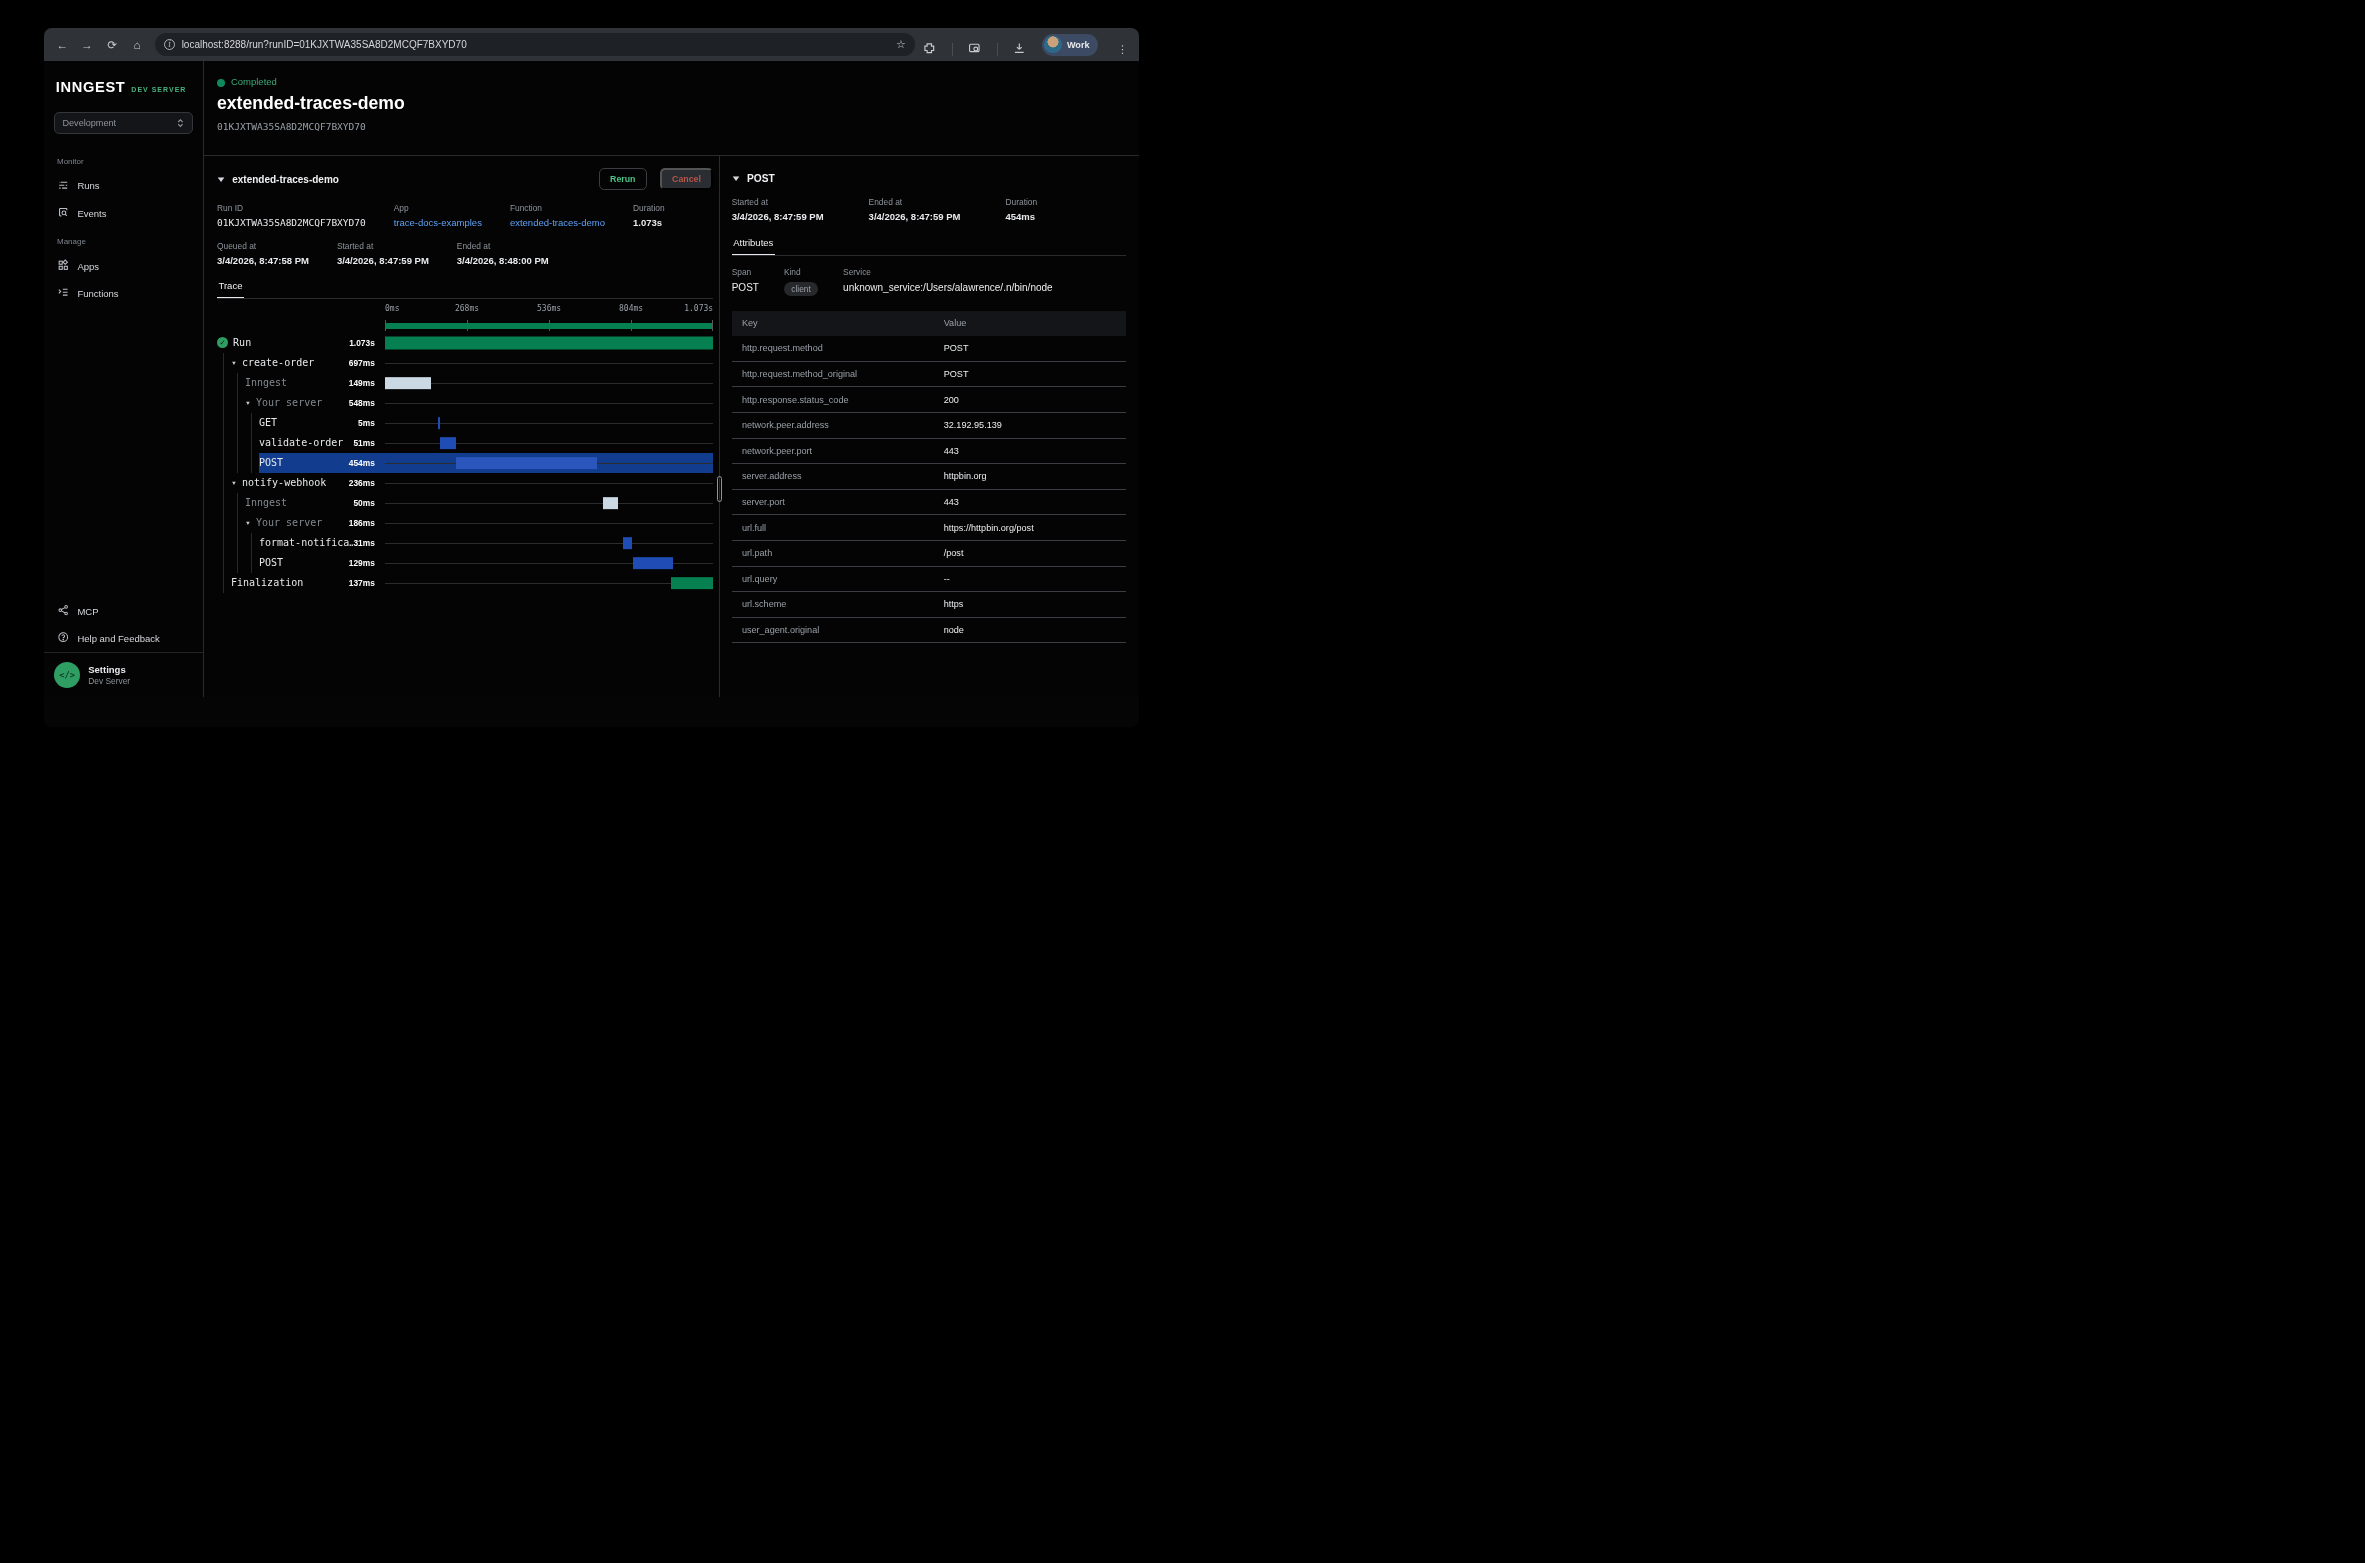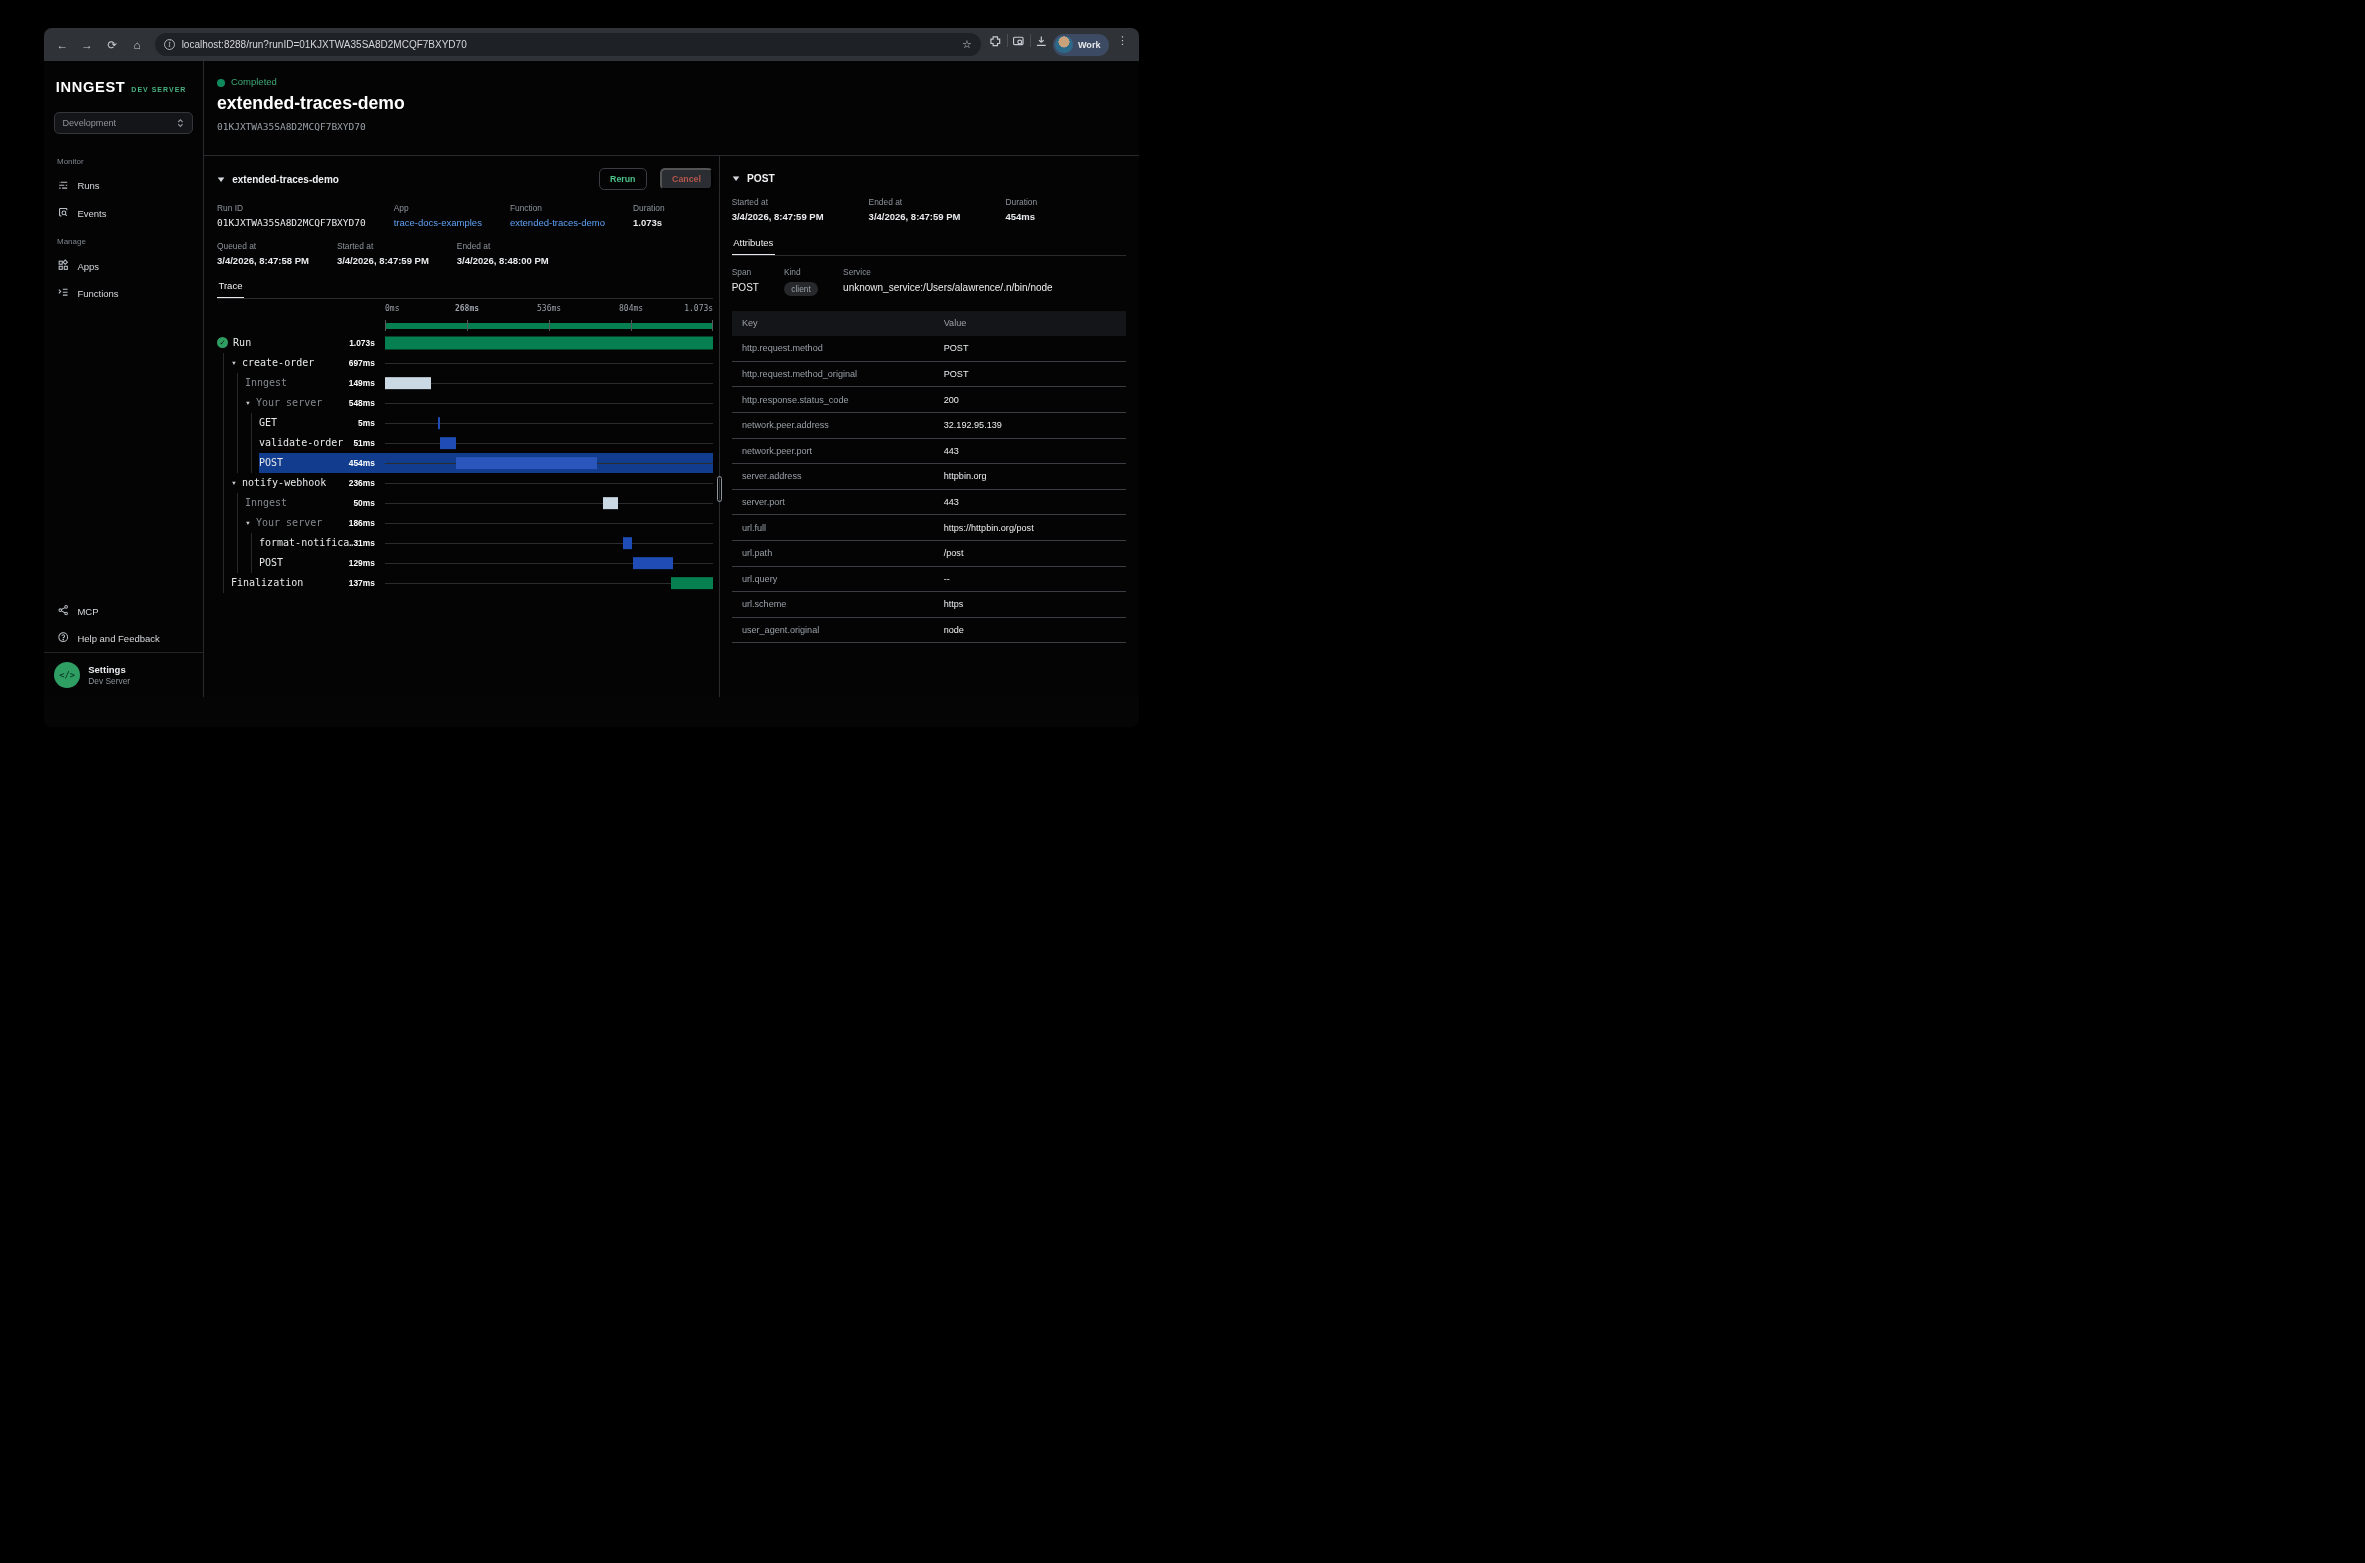--- a/index.html
+++ b/index.html
@@ -30,21 +30,21 @@
   
   .toolbar { height:33px; background:#2f3338; display:flex; align-items:center; padding:0 7.3px; gap:2.9px; }
   .nav-ic { width:22px; height:22px; display:flex; align-items:center; justify-content:center;
     color:#c7cbd1; font-size:11.7px; border-radius:50%; }
   .omnibox { flex:1; height:23.4px; background:#1e2126; border-radius:11.7px; margin:0 4.4px;
     display:flex; align-items:center; padding:0 8.8px; gap:6.6px; min-width:0; }
   .omnibox .info { color:#aeb3ba; font-size:8.8px; border:1px solid #aeb3ba; width:11px; height:11px;
     border-radius:50%; display:flex; align-items:center; justify-content:center; flex:none; font-family:"DejaVu Serif",serif; font-style:italic;}
   .url { color:#d4d7dc; font-size:10px; white-space:nowrap; overflow:hidden; flex:1; }
   .omnibox .star { color:#c7cbd1; font-size:11px; }
-  .tb-right { display:flex; align-items:flex-start; gap:4px; }
+  .tb-right { display:flex; align-items:flex-end; gap:15px; }
   .divider { width:0.7px; height:13px; background:#4a4e54; }
   .profile-chip { background:#3c4b63; height:22px; border-radius:11px; display:flex; align-items:center;
     gap:5.1px; padding:0 8.8px 0 2.2px; }
   .avatar { width:17.6px; height:17.6px; border-radius:50%;
     background:radial-gradient(circle at 50% 35%, #c9a17b 0 38%, #2d6a8a 40% 100%); }
   .profile-chip span { color:#e8eaed; font-size:9.1px; font-weight:700; }
   .kebab { color:#c7cbd1; font-size:11px; padding:0 3.7px; }
   svg.ic { stroke:#c7cbd1; fill:none; stroke-width:1.6; }
 
   
@@ -319,21 +319,21 @@
             </div>
           <div class="tabbar">
             <span class="tab-lab">Trace</span>
           </div>
           <div class="axis-zone">
             <div class="axis-spacer"></div>
             <div class="axis" id="axis">
                 <div class="mini-bar"></div>
                 <span class="axis-label first" style="left: 0%;">0ms</span>
                 <span class="mini-tick" style="left: calc(0% + 0px);"></span>
-                <span class="axis-label" style="left: 25%; font-weight: bold;">268ms</span>
+                <span class="axis-label" style="left: 25%;">268ms</span>
                 <span class="mini-tick" style="left: calc(25% + 0px);"></span>
                 <span class="axis-label" style="left: 50%;">536ms</span>
                 <span class="mini-tick" style="left: calc(50% + 0px);"></span>
                 <span class="axis-label" style="left: 75%;">804ms</span>
                 <span class="mini-tick" style="left: calc(75% + 0px);"></span>
                 <span class="axis-label last" style="left: 100%;">1.073s</span>
                 <span class="mini-tick" style="left: calc(100% - 0.7px);"></span>
               </div>
           </div>
           <div class="rows" id="trace-rows">

